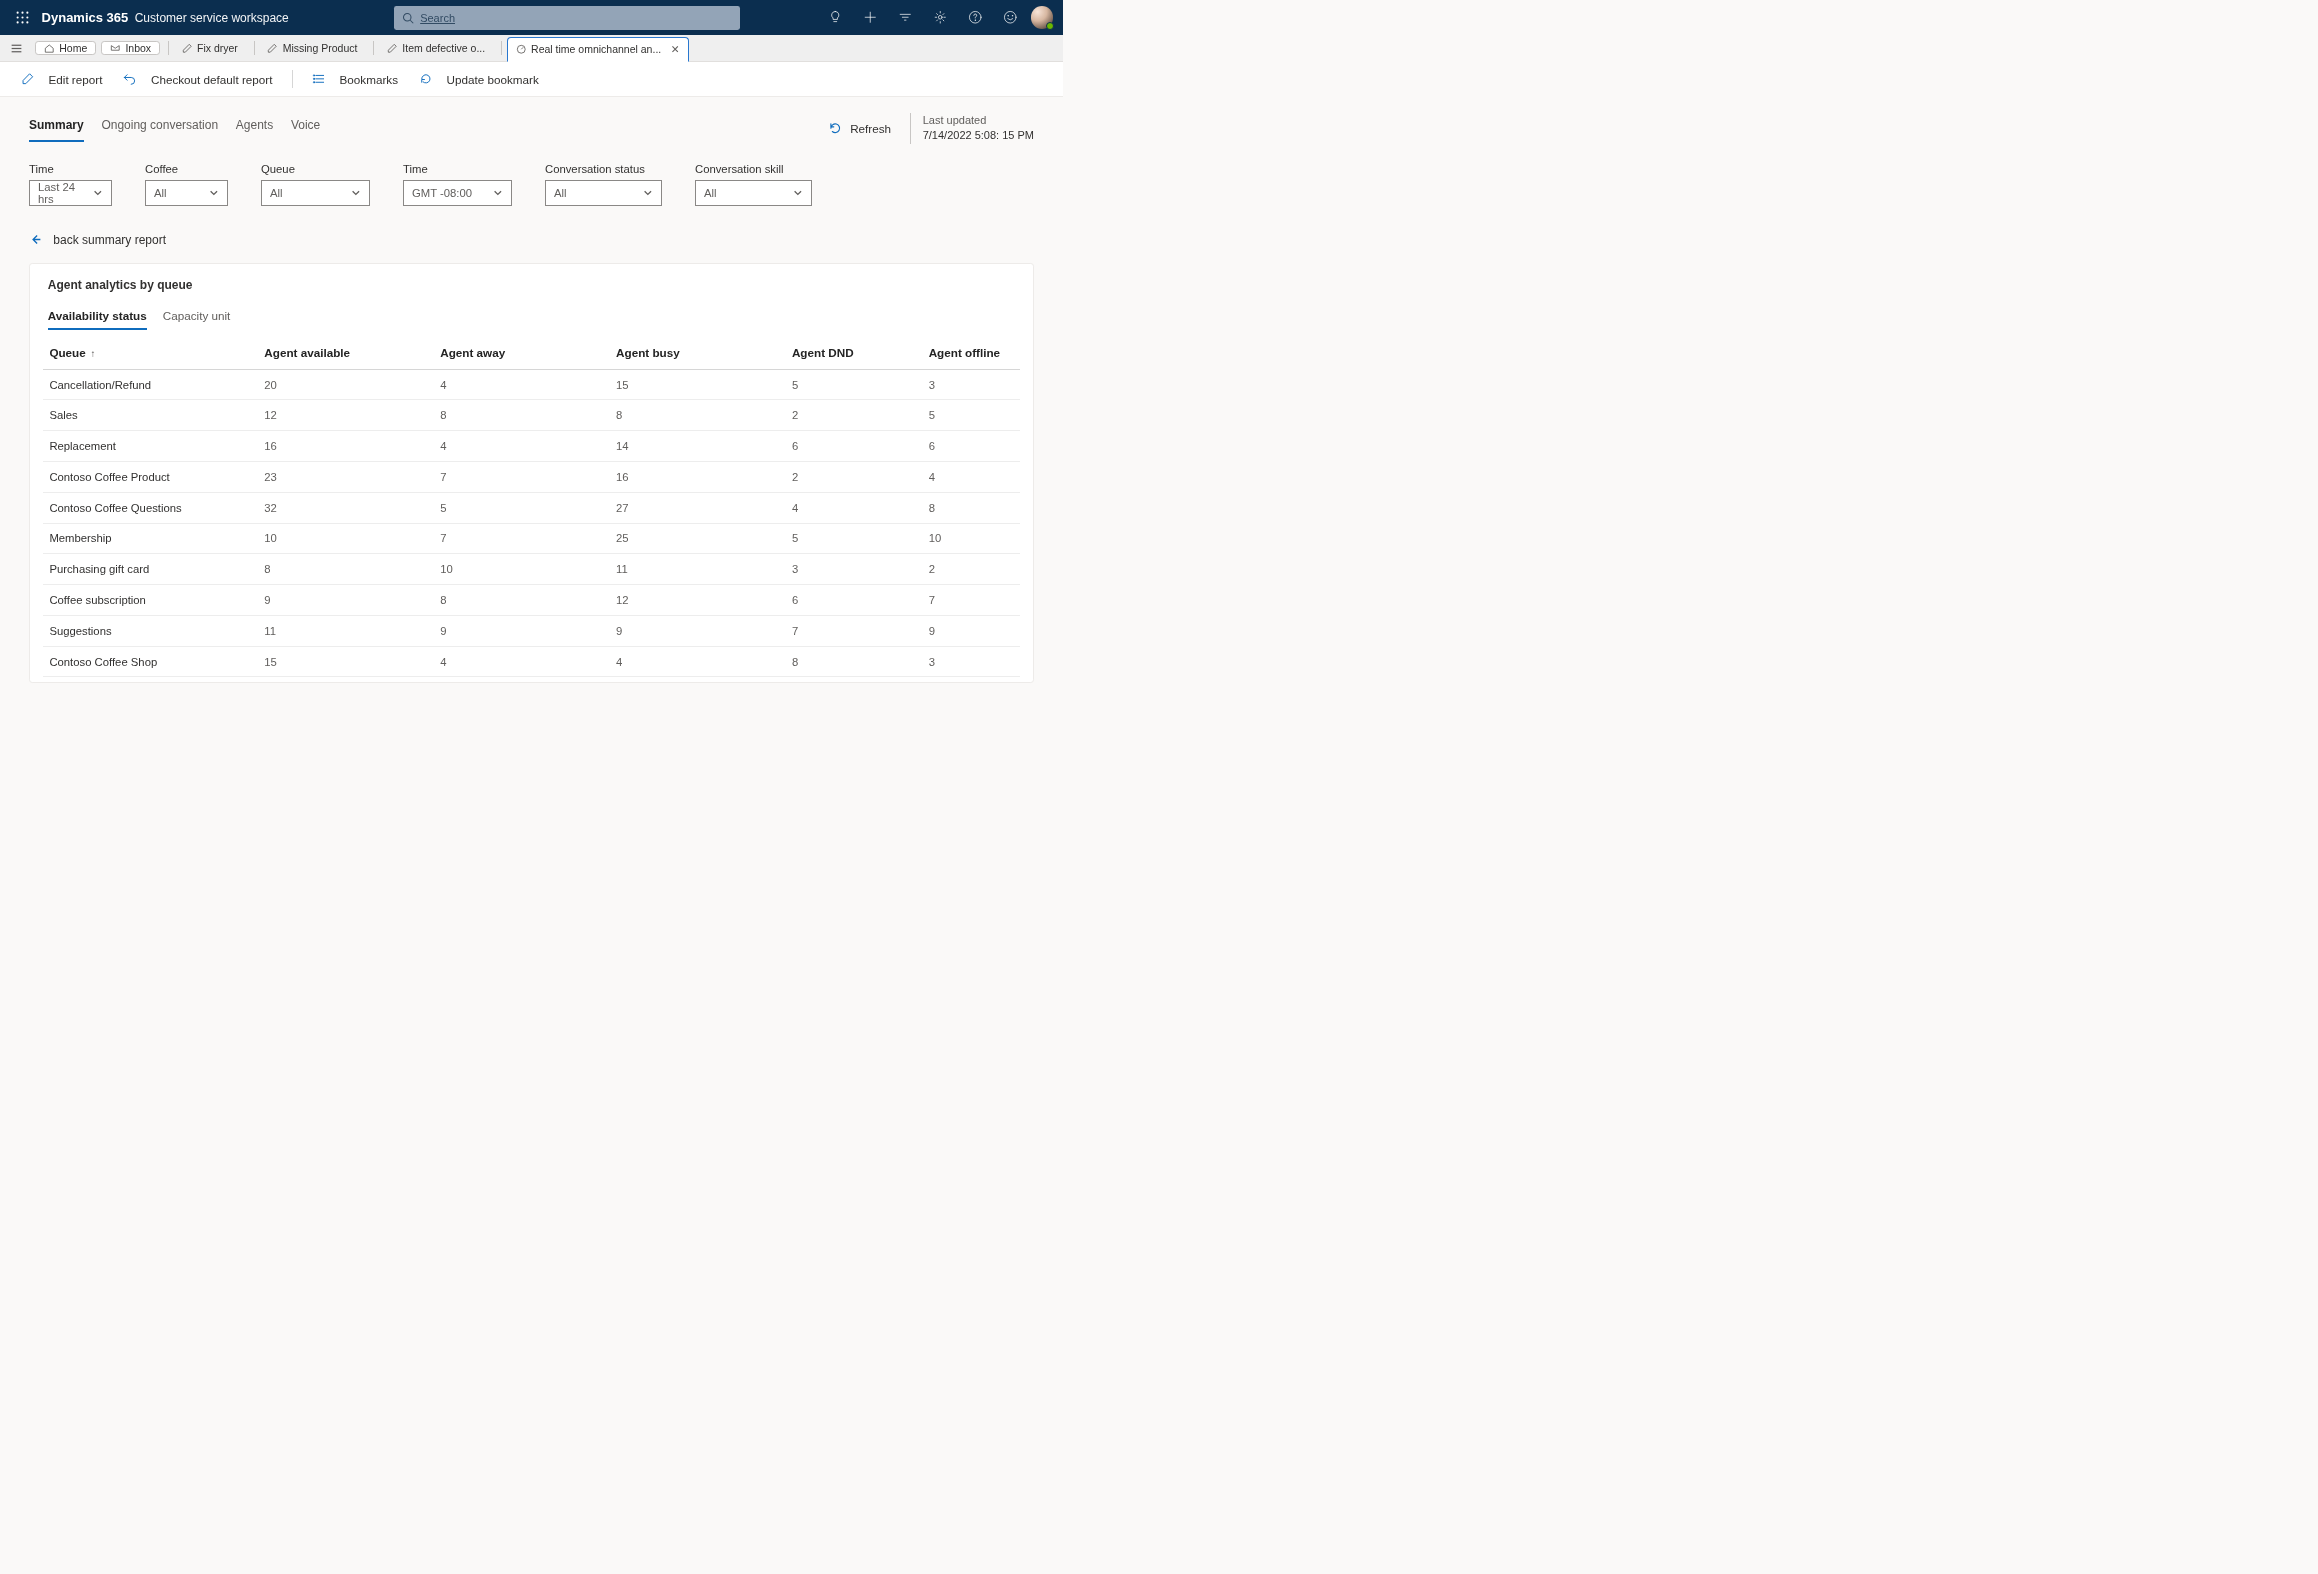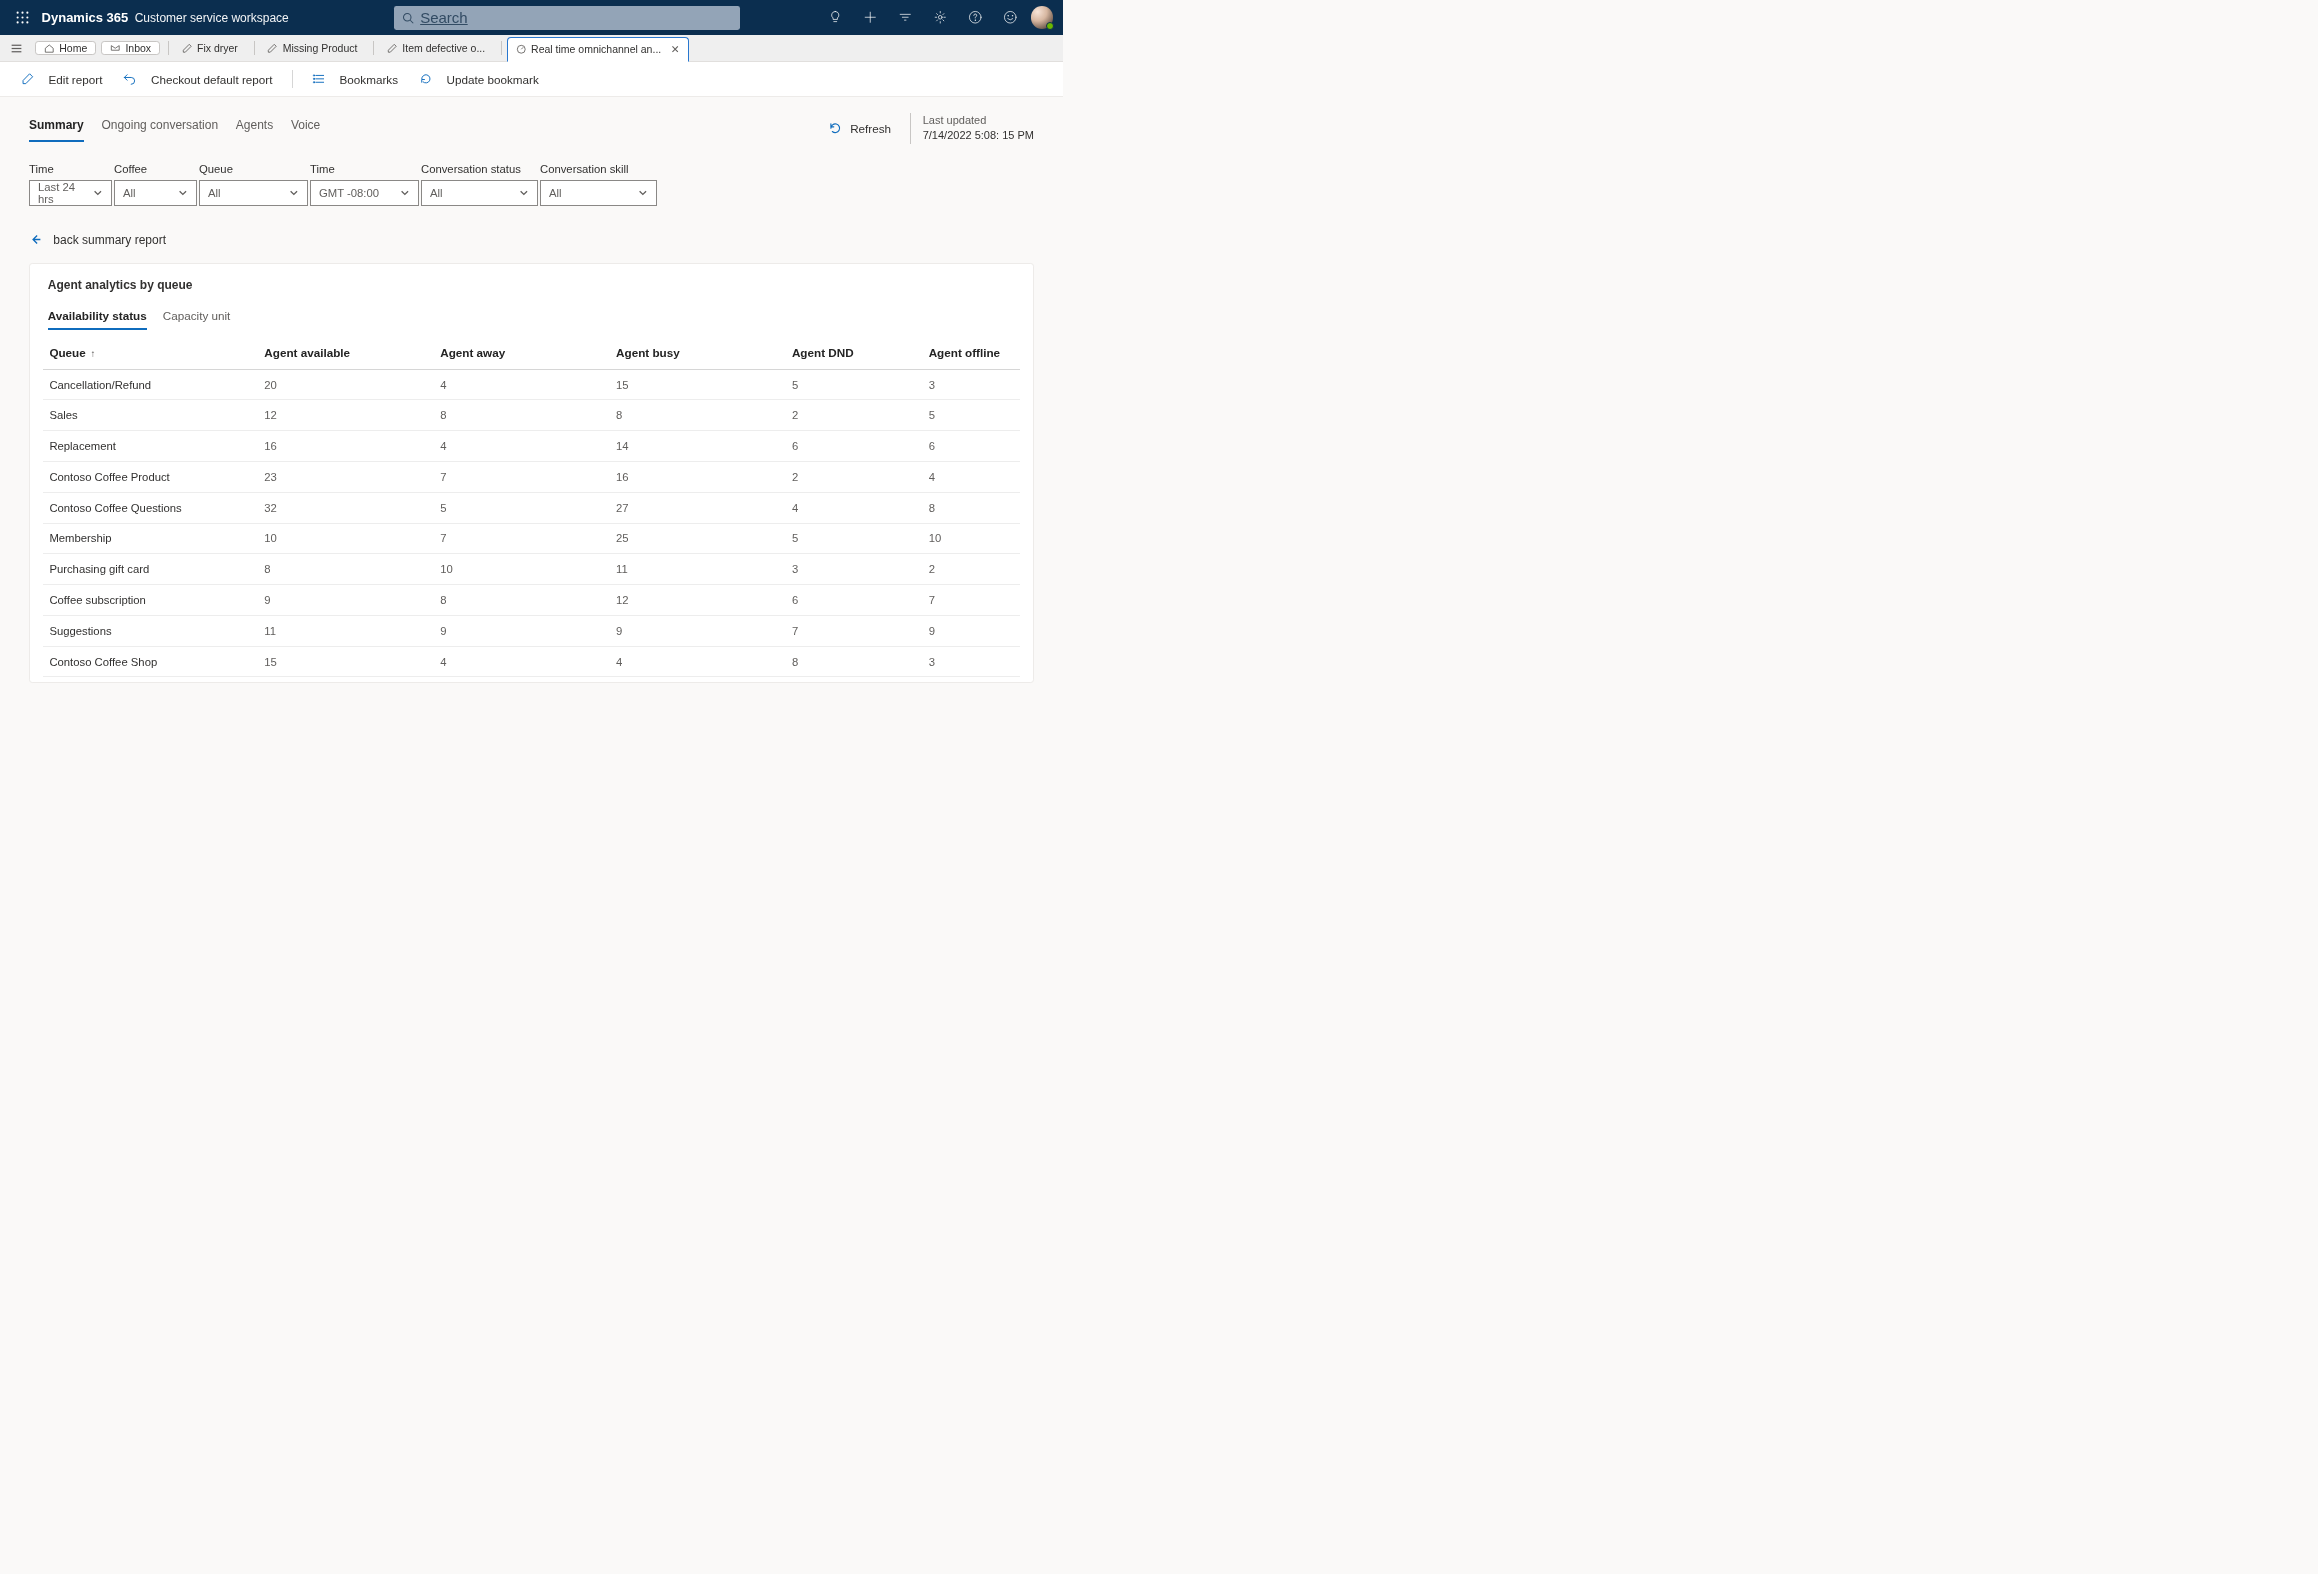--- a/index.html
+++ b/index.html
@@ -35,21 +35,21 @@
     width: 346px;
     height: 24px;
     background: #93a4b7;
     border-radius: 2.4px;
     display:flex; align-items:center;
     padding:0 8px;
   }
   .header-search svg { width:12px; height:12px; fill:#324b63; margin-right:6.4px; }
   .header-search input {
     flex:1; background:transparent; border:none; outline:none;
-    color:#324b63; font-size:15px;text-decoration:underline;
+    color:#324b63; font-size:11px;text-decoration:underline;
   }
   .header-search input::placeholder { color:#324b63; }
   .header-right { margin-left:auto; display:flex; align-items:center; gap:0; }
   .header-icon {
     width:35px; height:35px; display:flex; align-items:center; justify-content:center; cursor:pointer;
   }
   .header-icon svg { width:14.5px; height:14.5px; fill:none; stroke:#fff; stroke-width:1px; stroke-linecap:round; stroke-linejoin:round; }
   .avatar {
     width:22.5px; height:22.5px; border-radius:50%;
     background: radial-gradient(circle at 30% 25%, #f7e4d8 0%, #d7b7a1 40%, #4d3c33 90%);
@@ -108,21 +108,21 @@
   .pagetabs { display:flex; gap:17.7px; }
   .pagetab { font-size:12px; color:#605e5c; padding:3.2px 0 8px 0; cursor:pointer; }
   .pagetab.active { color:#242424; font-weight:600; border-bottom:2.4px solid #0F6CBD; }
   .refreshwrap { margin-left:auto; display:flex; align-items:center; }
   .refreshbtn { display:flex; align-items:center; gap:8px; color:#323130; font-size:11.7px; cursor:pointer; padding:3.2px 8px; }
   .refreshbtn svg { width:14.5px; height:14.5px; stroke:#0F6CBD; fill:none; stroke-width:1.6; stroke-linecap:round; }
   .lastupd { border-left:0.8px solid #c8c6c4; margin-left:11.3px; padding-left:11.3px; font-size:11px; color:#605e5c; line-height:1.4; }
   .lastupd .ts { color:#323130; }
 
   
-  .filters { display:flex; gap:2px; margin-top:19.3px; }
+  .filters { display:flex; gap:33px; margin-top:19.3px; }
   .filter { display:flex; flex-direction:column; gap:4.8px; }
   .filter label { font-size:11.3px; color:#323130; }
   .dropdown {
     width:117px; height:26px; border:0.8px solid #8a8886; background:#fff;
     display:flex; align-items:center; justify-content:space-between;
     padding:0 8px; font-size:11.3px; color:#605e5c; cursor:pointer;
   }
   .dropdown.small { width:83px; }
   .dropdown.mid   { width:109px; }
   .dropdown svg { width:9.7px; height:9.7px; stroke:#605e5c; stroke-width:1.6; fill:none; }

